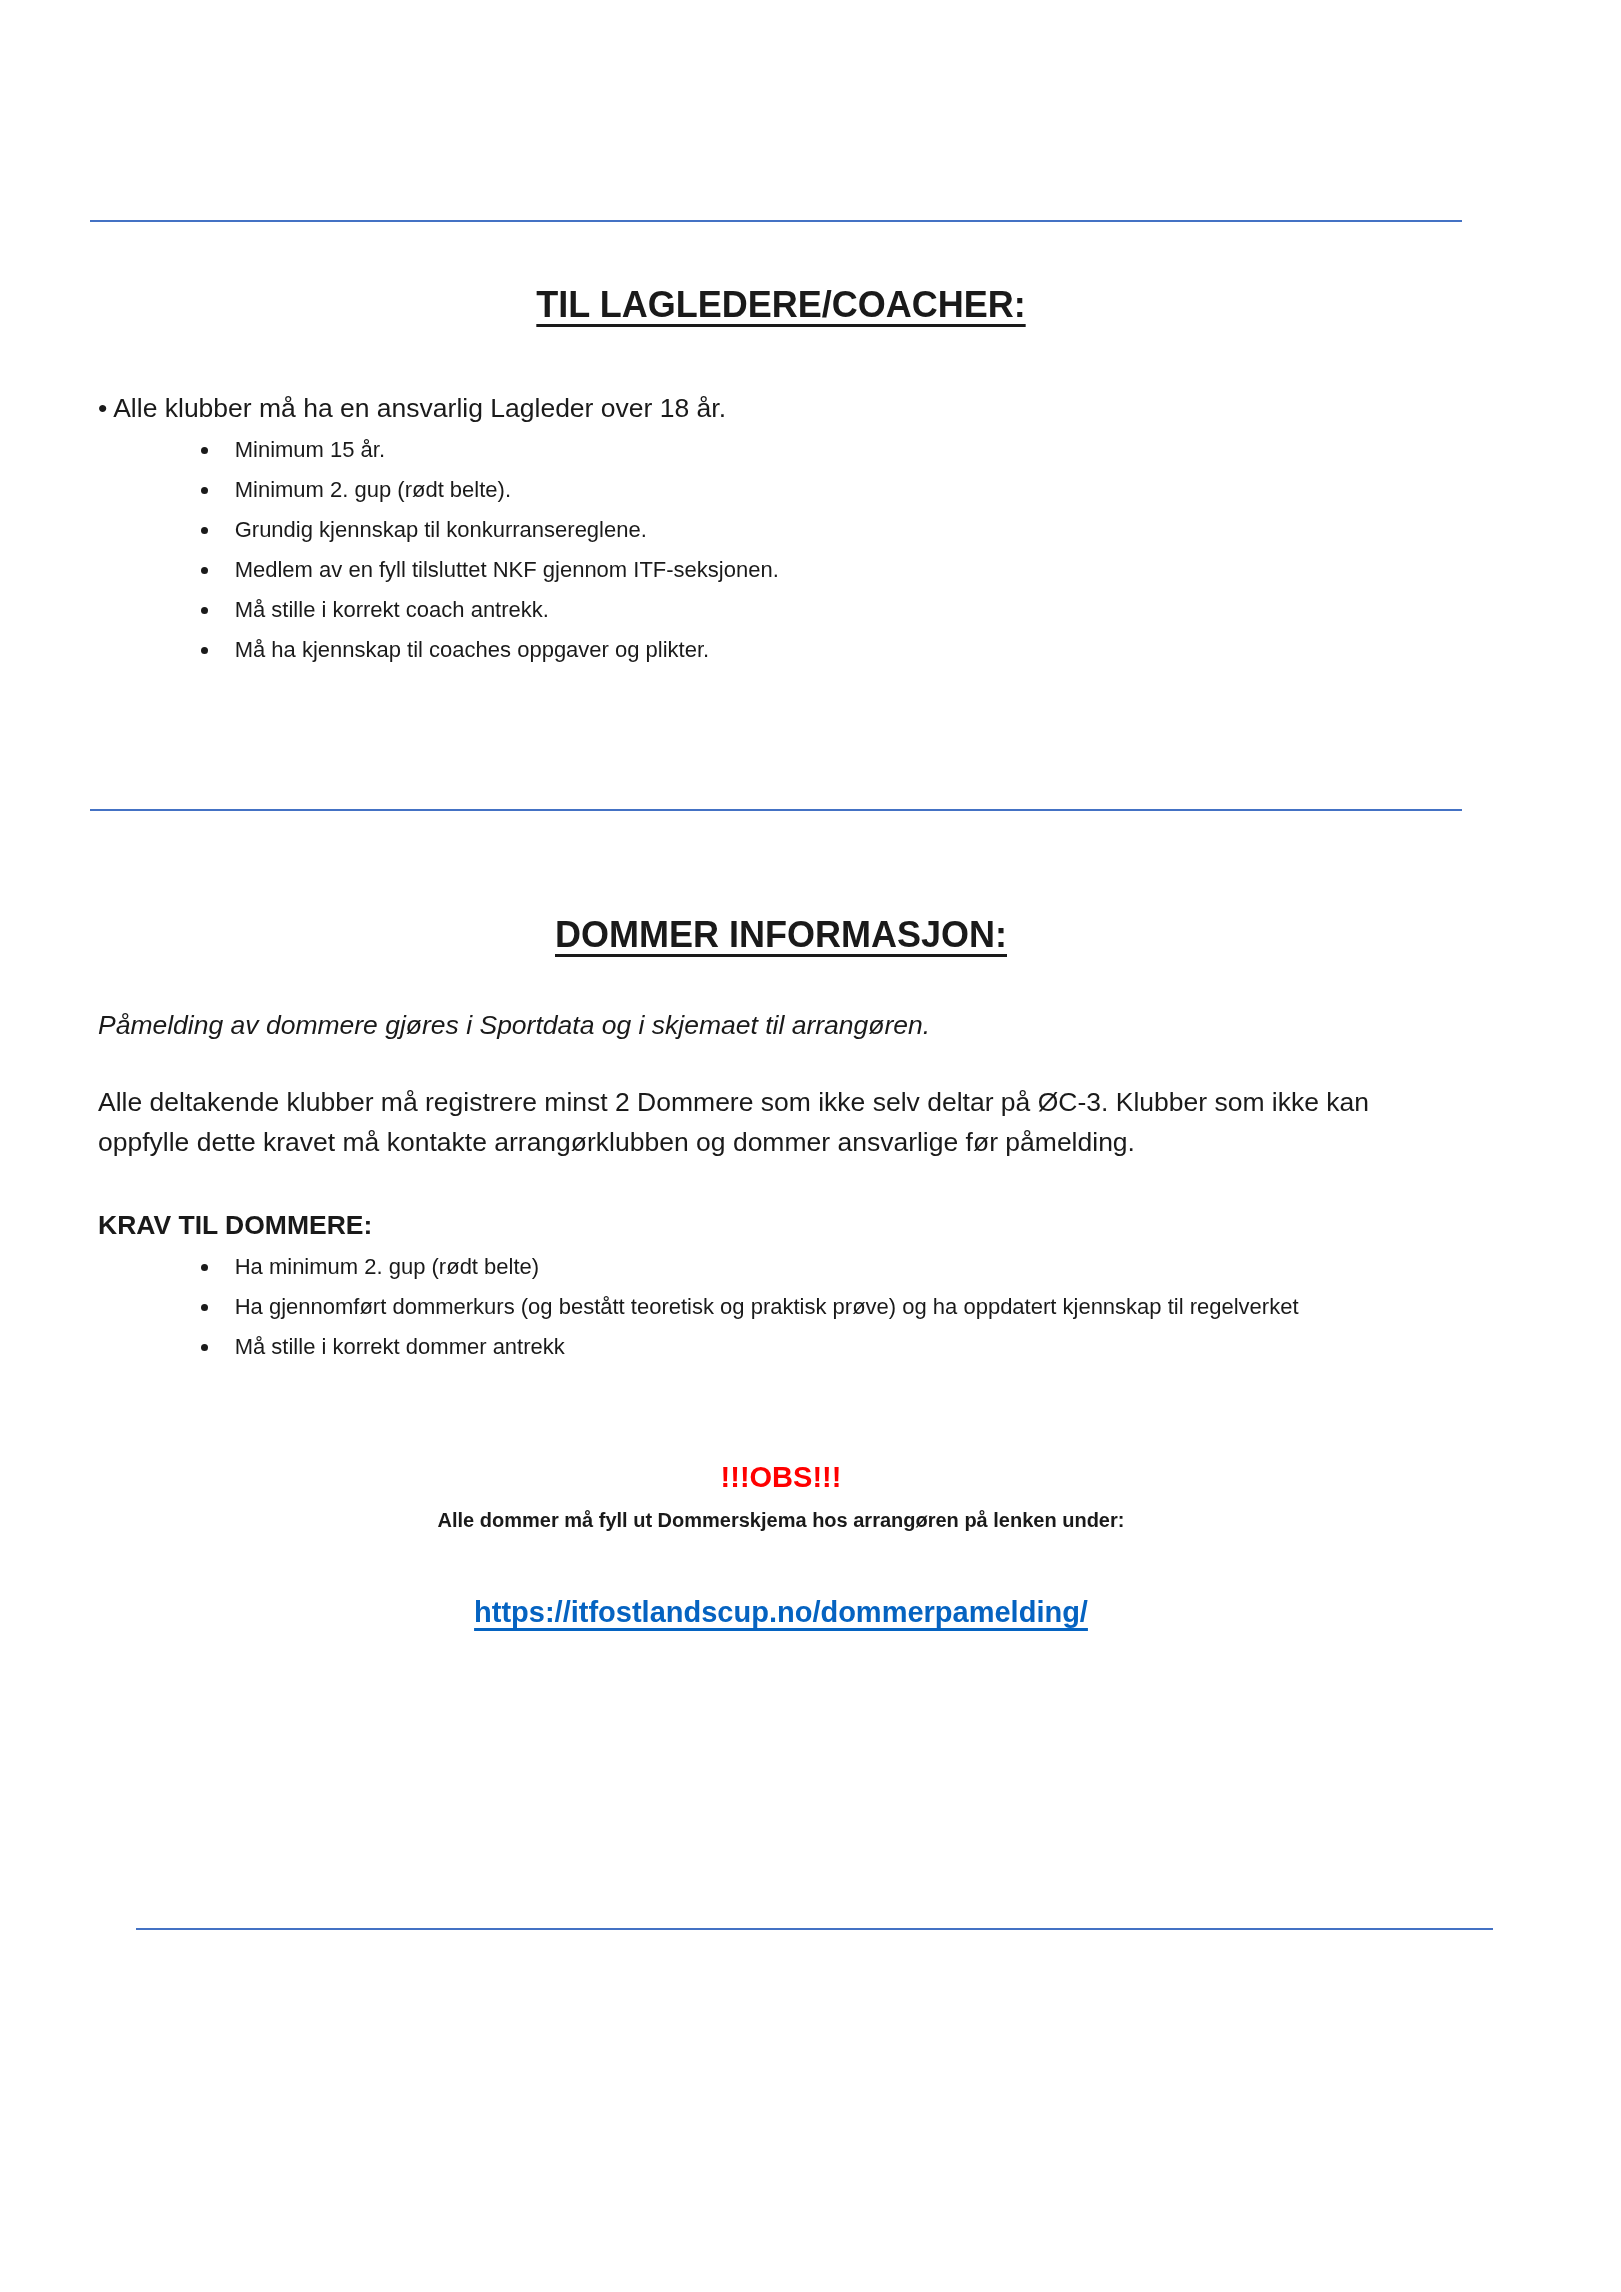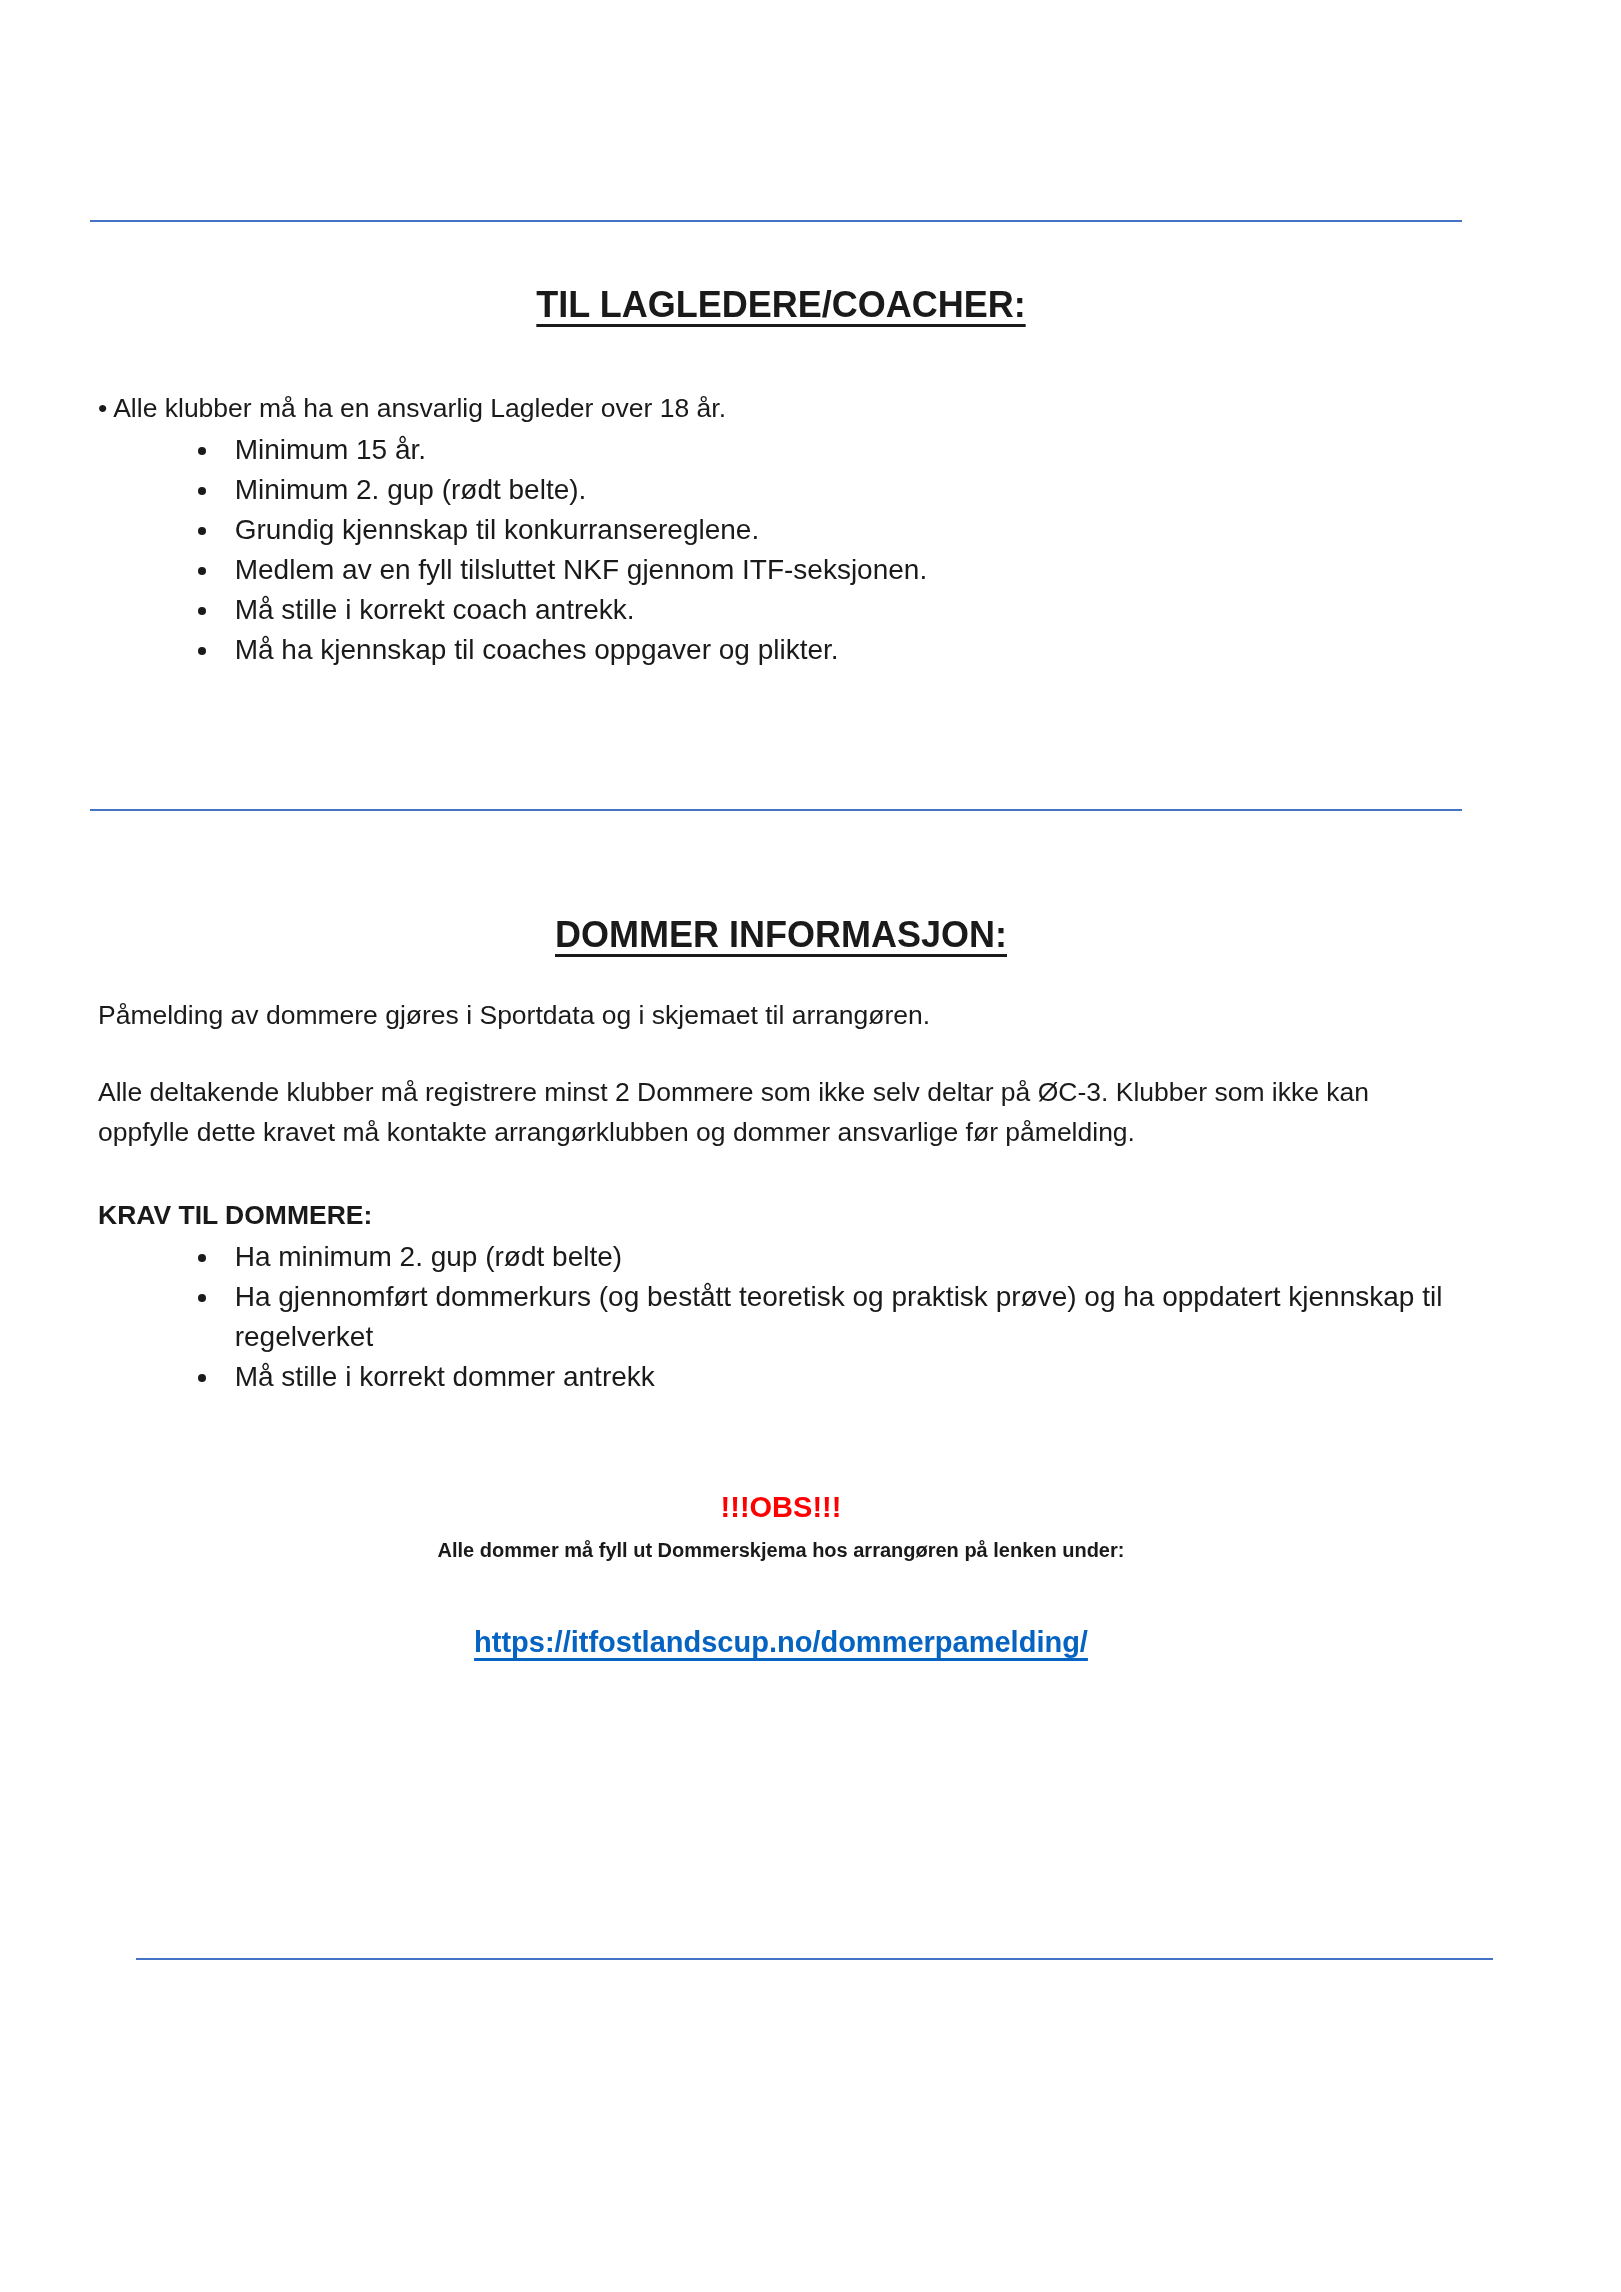--- a/index.html
+++ b/index.html
@@ -46,30 +46,30 @@
   .body-text {
     margin: 0;
     font-size: 26.5px;
     line-height: 40px;
     color: #1a1a1a;
   }
   .intro-line   { margin-top: 62px; }
   .sub-heading  { font-weight: bold; }
   .krav-coach   { margin-top: 35px; }
   .krav-judge   { margin-top: 43px; }
-  .pamelding    { margin-top: 39px; }
+  .pamelding    { margin-top: 49px; font-style: italic; }
   .klubber      { margin-top: 37px; }
 
   .bullet-list {
     margin: 2px 0 0 0;
     padding-left: 123px;
     list-style: disc outside;
   }
   .bullet-list li {
-    font-size: 28px;
+    font-size: 22px;
     line-height: 40px;
     padding-left: 13.7px;
   }
 
   .bold { font-weight: normal; }
   .obs-alert {
     margin: 89px 0 0 0;
     font-size: 29px;
     line-height: 43px;
     font-weight: bold;

